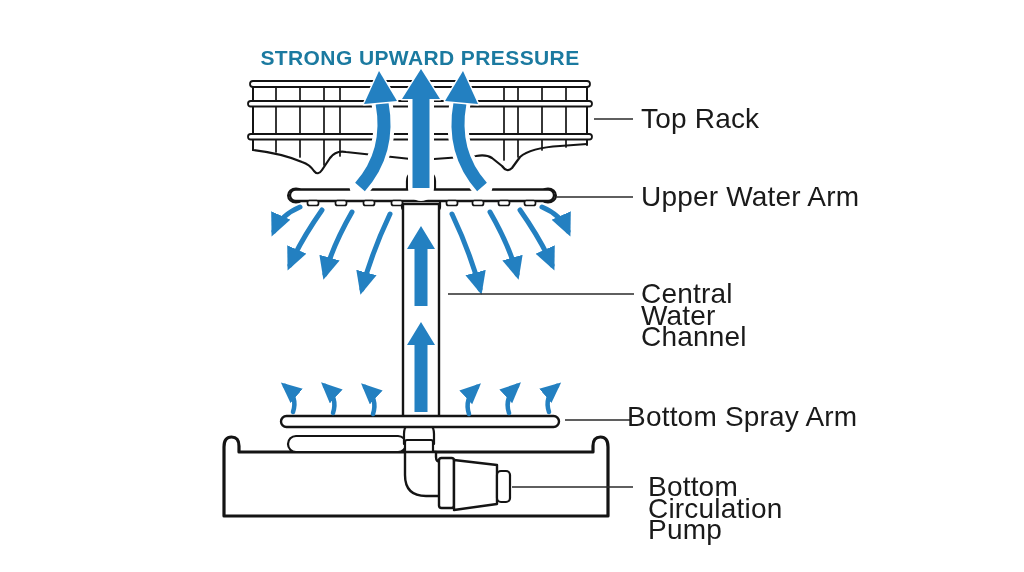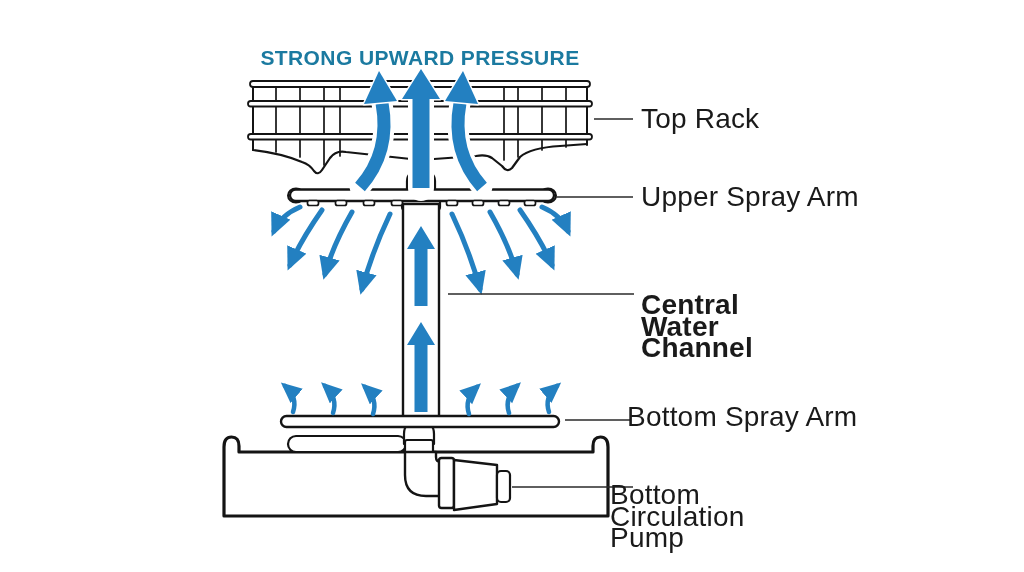--- a/index.html
+++ b/index.html
@@ -23,23 +23,23 @@
     position:absolute;
     left:240px;top:46px;width:360px;
     text-align:center;
     font-size:21px;
     font-weight:600;
     letter-spacing:0.4px;
     color:#1B7AA0;
   }
   #lbl-top-rack{left:641px;top:108px;}
   #lbl-upper-spray-arm{left:641px;top:186px;}
-  #lbl-central-water-channel{left:641px;top:294px;width:165px;font-weight:bold;}
+  #lbl-central-water-channel{left:641px;top:283px;width:165px;}
   #lbl-bottom-spray-arm{left:627px;top:406px;}
-  #lbl-bottom-circulation-pump{left:610px;top:476px;width:200px;margin-top:8px;}
+  #lbl-bottom-circulation-pump{left:648px;top:476px;width:200px;}
 </style>
 </head>
 <body>
 
 <div id="stage">
 
   <svg id="diagram-svg" width="1024" height="572" viewBox="0 0 1024 572">
     <defs>
       <marker id="ah" markerUnits="strokeWidth" markerWidth="5.2" markerHeight="4.6" refX="3.4" refY="2.1" orient="auto">
         <path d="M0,0 L4.6,2.1 L0,4.2 Z" fill="#2380C1"></path>
@@ -164,20 +164,20 @@
       <path d="M448,294 H634"></path>
       <path d="M565,420 H631"></path>
       <path d="M512,487 H633"></path>
     </g>
   </svg>
 
   <div id="title" style="color: rgb(27, 122, 160);">STRONG UPWARD PRESSURE</div>
 
   <div class="lbl" id="lbl-top-rack">Top Rack</div>
 
-  <div class="lbl" id="lbl-upper-spray-arm">Upper Spray Arm</div>
+  <div class="lbl" id="lbl-upper-spray-arm">Upper Water Arm</div>
 
   <div class="lbl" id="lbl-central-water-channel">Central Water Channel</div>
 
   <div class="lbl" id="lbl-bottom-spray-arm">Bottom Spray Arm</div>
 
   <div class="lbl" id="lbl-bottom-circulation-pump">Bottom Circulation Pump</div>
 </div>
 
 </body></html>

